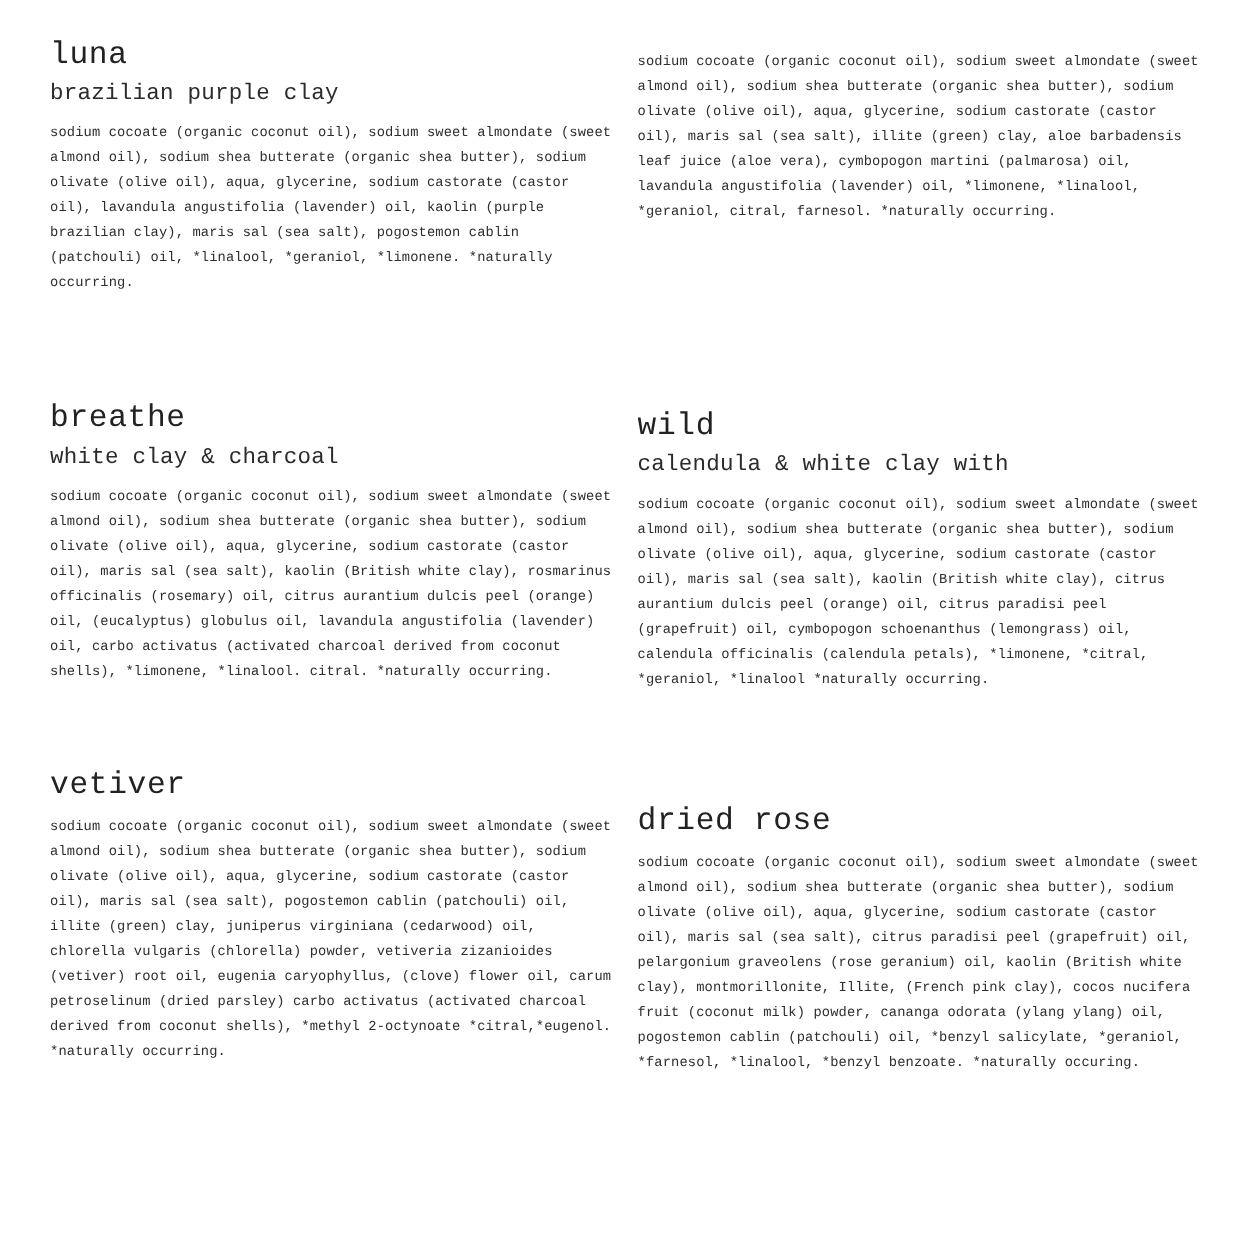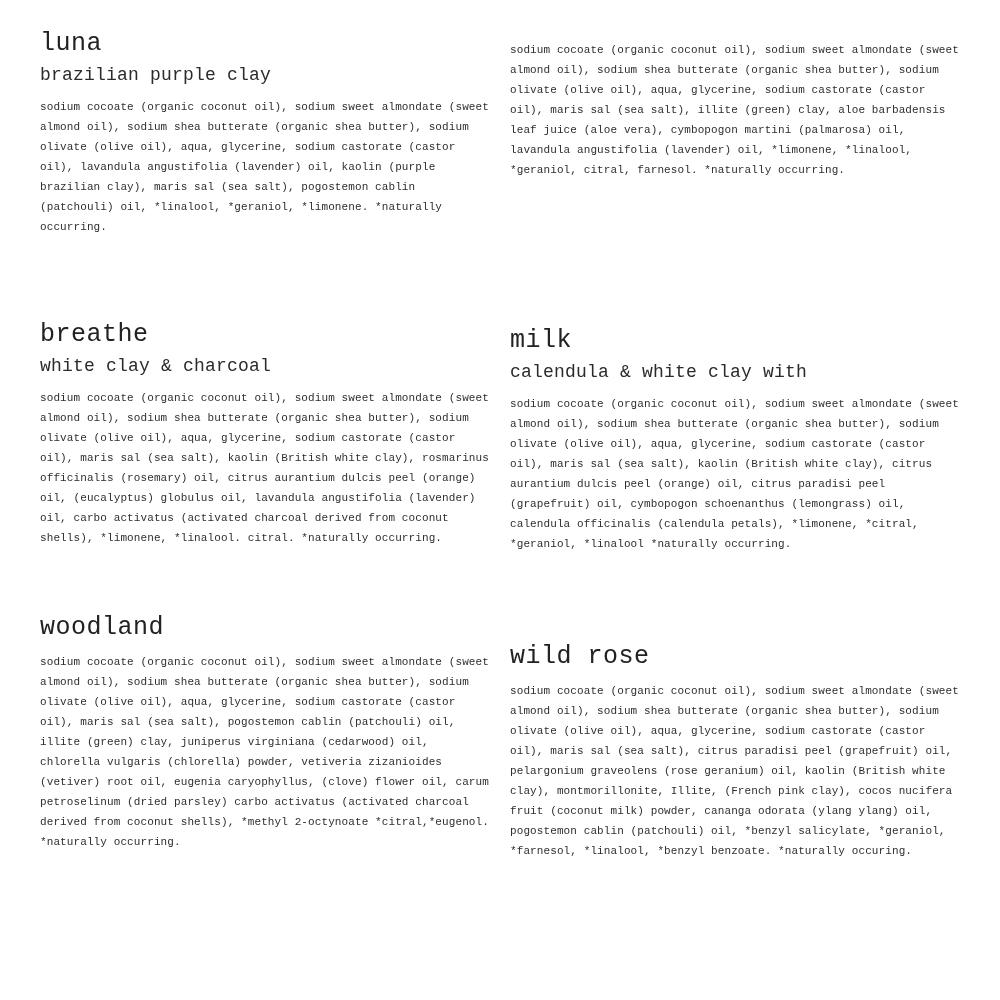--- a/index.html
+++ b/index.html
@@ -67,34 +67,34 @@
 
   <div class="section col-left" id="sec-breathe">
     <h2 class="title">breathe</h2>
     <div class="tagline">
       <span>white clay &amp; charcoal</span><br>
     </div>
     <p class="ingredients">sodium cocoate (organic coconut oil), sodium sweet almondate (sweet almond oil), sodium shea butterate (organic shea butter), sodium olivate (olive oil), aqua, glycerine, sodium castorate (castor oil), maris sal (sea salt), kaolin (British white clay), rosmarinus officinalis (rosemary) oil, citrus aurantium dulcis peel (orange) oil, (eucalyptus) globulus oil, lavandula angustifolia (lavender) oil, carbo activatus (activated charcoal derived from coconut shells), *limonene, *linalool. citral. *naturally occurring.</p>
   </div>
 
   <div class="section col-left" id="sec-woodland">
-    <h2 class="title">woodland</h2>
+    <h2 class="title">vetiver</h2>
     <p class="ingredients">sodium cocoate (organic coconut oil), sodium sweet almondate (sweet almond oil), sodium shea butterate (organic shea butter), sodium olivate (olive oil), aqua, glycerine, sodium castorate (castor oil), maris sal (sea salt), pogostemon cablin (patchouli) oil, illite (green) clay, juniperus virginiana (cedarwood) oil, chlorella vulgaris (chlorella) powder, vetiveria zizanioides (vetiver) root oil, eugenia caryophyllus, (clove) flower oil, carum petroselinum (dried parsley) carbo activatus (activated charcoal derived from coconut shells), *methyl 2-octynoate *citral,*eugenol. *naturally occurring.</p>
   </div>
 
   <div class="section col-right" id="sec-calm">
     <p class="ingredients">sodium cocoate (organic coconut oil), sodium sweet almondate (sweet almond oil), sodium shea butterate (organic shea butter), sodium olivate (olive oil), aqua, glycerine, sodium castorate (castor oil), maris sal (sea salt), illite (green) clay, aloe barbadensis leaf juice (aloe vera), cymbopogon martini (palmarosa) oil, lavandula angustifolia (lavender) oil, *limonene, *linalool, *geraniol, citral, farnesol. *naturally occurring.</p>
   </div>
 
   <div class="section col-right" id="sec-happy">
-    <h2 class="title">milk</h2>
+    <h2 class="title">wild</h2>
     <div class="tagline">
       <span>calendula &amp; white clay with</span><br>
     </div>
     <p class="ingredients">sodium cocoate (organic coconut oil), sodium sweet almondate (sweet almond oil), sodium shea butterate (organic shea butter), sodium olivate (olive oil), aqua, glycerine, sodium castorate (castor oil), maris sal (sea salt), kaolin (British white clay), citrus aurantium dulcis peel (orange) oil, citrus paradisi peel (grapefruit) oil, cymbopogon schoenanthus (lemongrass) oil, calendula officinalis (calendula petals), *limonene, *citral, *geraniol, *linalool  *naturally occurring.</p>
   </div>
 
   <div class="section col-right" id="sec-wildrose">
-    <h2 class="title">wild rose</h2>
+    <h2 class="title">dried rose</h2>
     <p class="ingredients">sodium cocoate (organic coconut oil), sodium sweet almondate (sweet almond oil), sodium shea butterate (organic shea butter), sodium olivate (olive oil), aqua, glycerine, sodium castorate (castor oil), maris sal (sea salt), citrus paradisi peel (grapefruit) oil, pelargonium graveolens (rose geranium) oil, kaolin (British white clay), montmorillonite, Illite, (French pink clay), cocos nucifera fruit (coconut milk) powder, cananga odorata (ylang ylang) oil, pogostemon cablin (patchouli) oil, *benzyl salicylate, *geraniol, *farnesol, *linalool, *benzyl benzoate. *naturally occuring.</p>
   </div>
 
 </div>
 
 </body></html>

